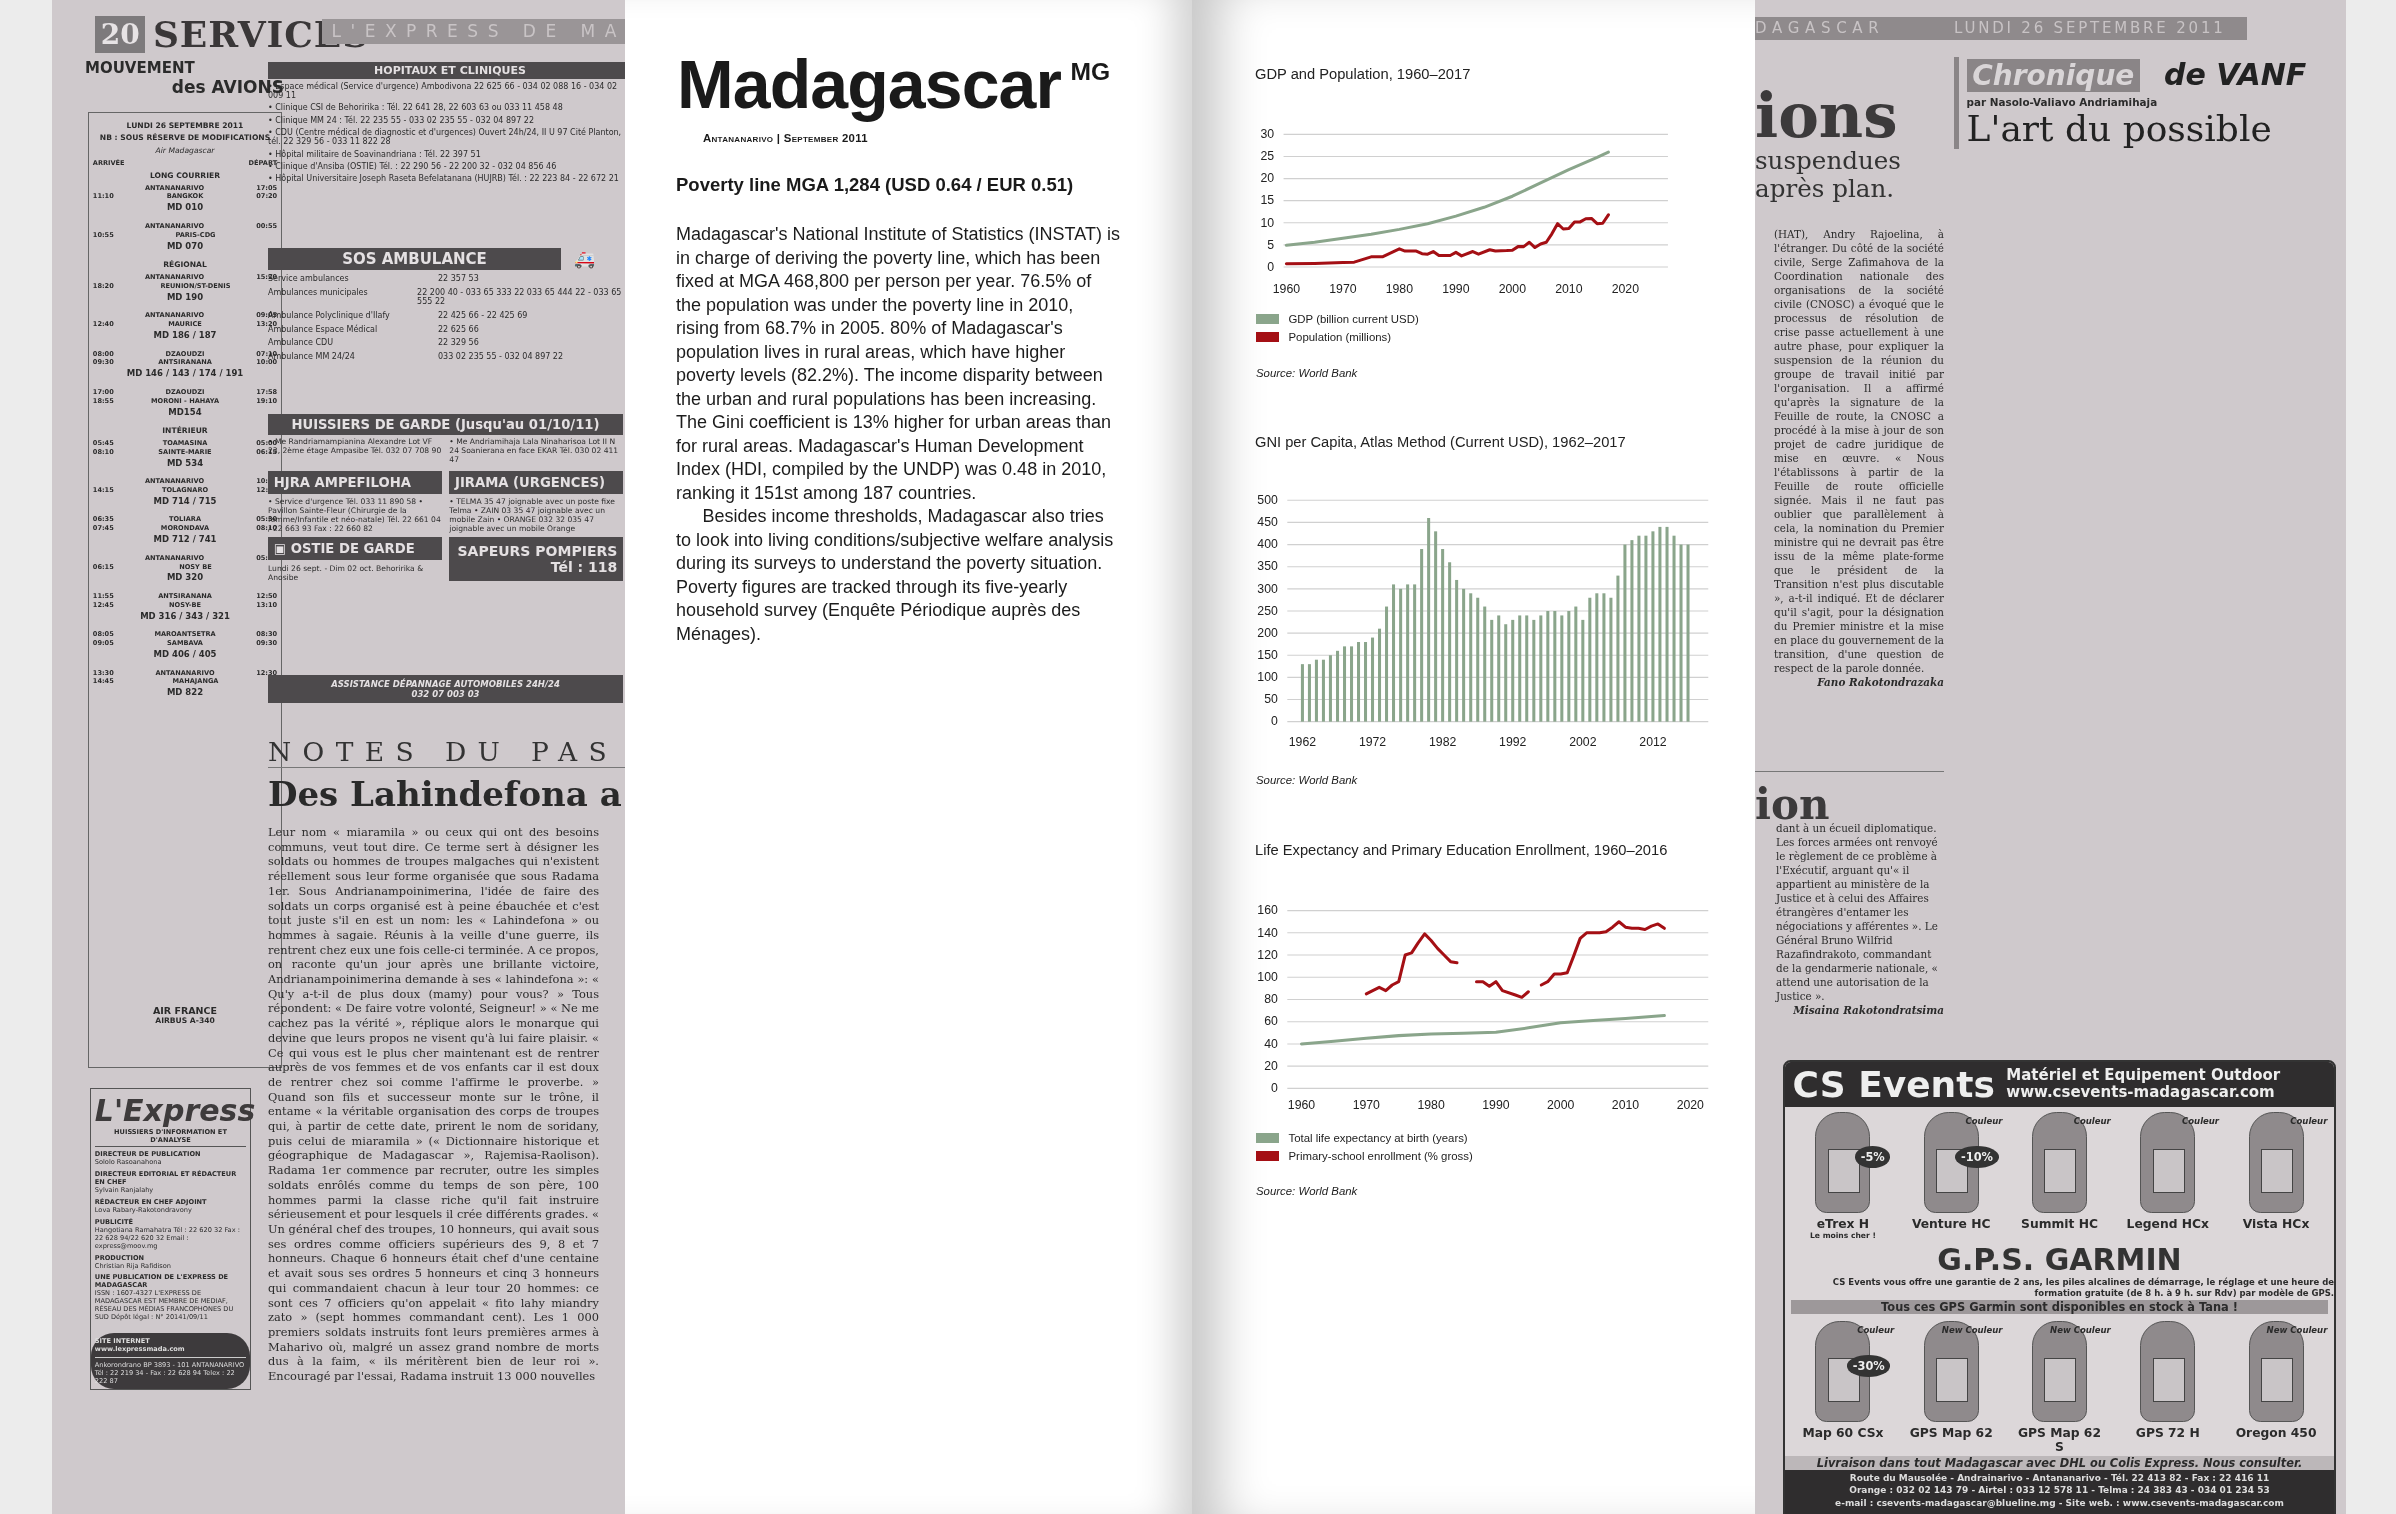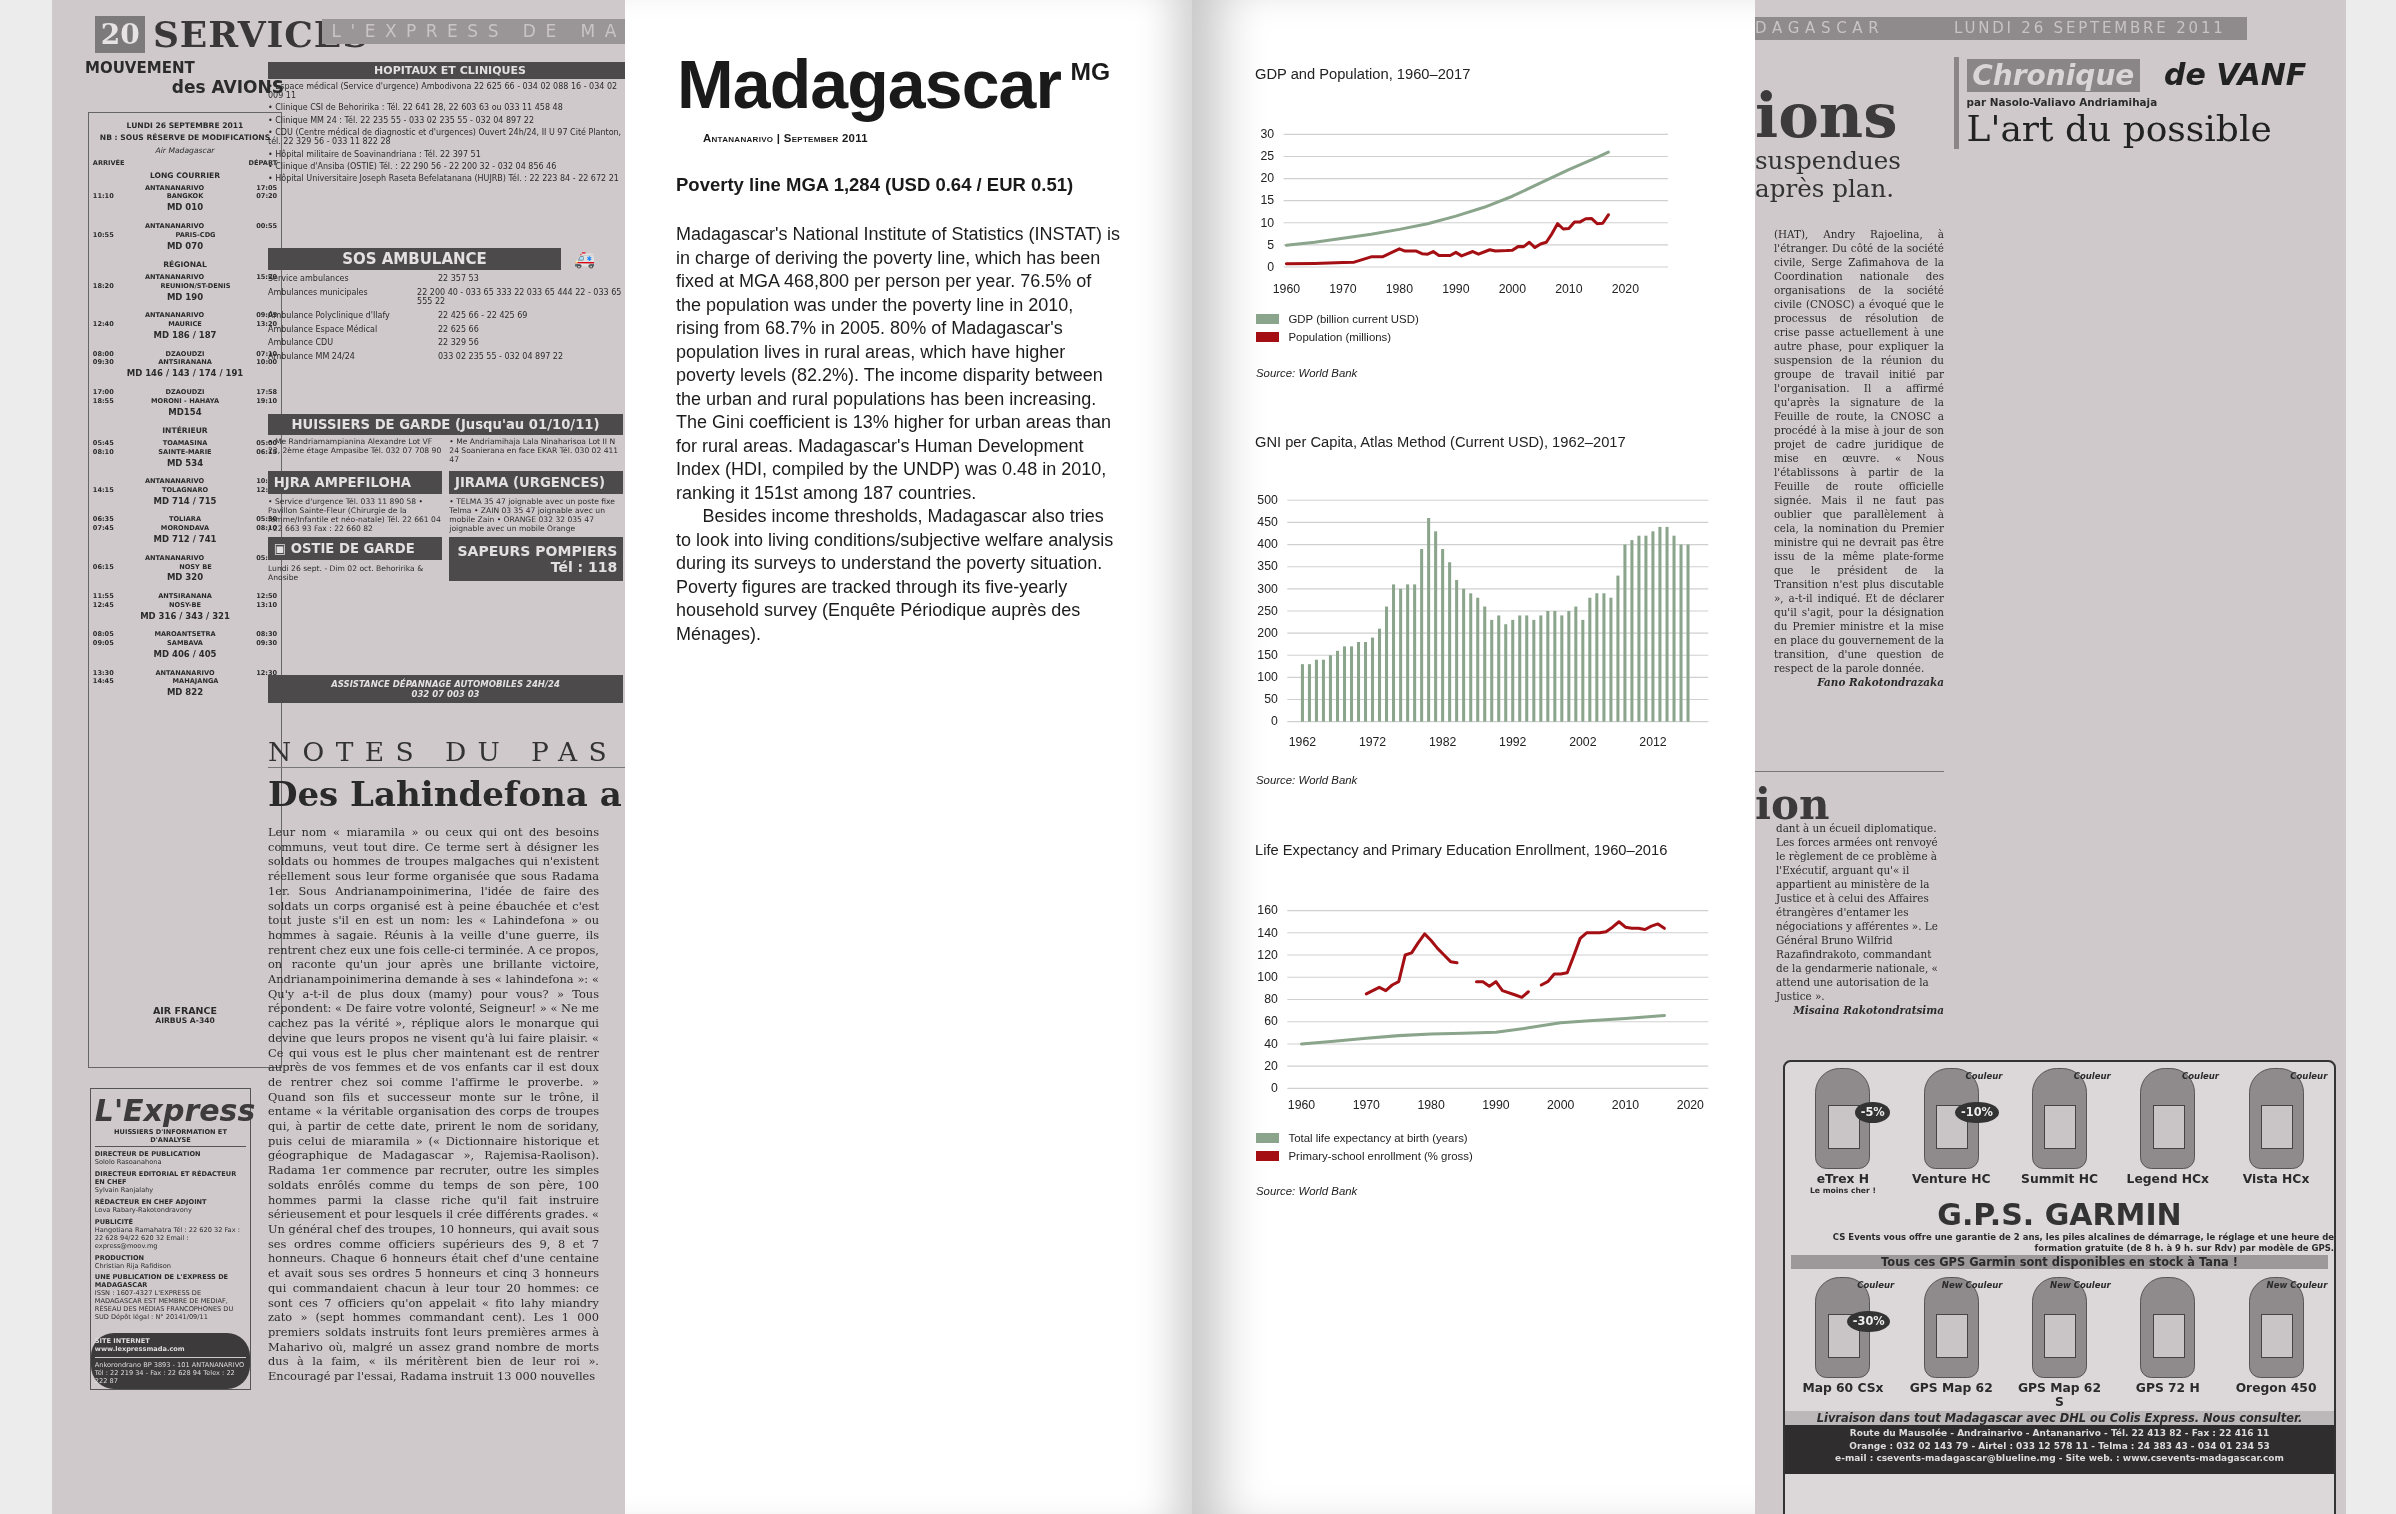--- a/index.html
+++ b/index.html
@@ -568,20 +568,27 @@
     <div class="ct">
       <span class="cb">Chronique</span>
       <span class="cv">de VANF</span>
     </div>
     <div class="by">par Nasolo-Valiavo Andriamihaja</div>
     <div class="art">L'art du possible</div>
 
   </div>
 
   <div class="csev">
+    <div class="hd">
+      <span class="b">CS Events</span>
+      <span class="s">
+        <div>Matériel et Equipement Outdoor</div>
+        <div>www.csevents-madagascar.com</div>
+      </span>
+    </div>
     <div class="gps-row" id="gps-row1">
         <div class="gps">
           <div class="dev"></div>
           <span class="disc">-5%</span>
           <div>eTrex H</div>
           <div style="font-size: 7.6px;">Le moins cher !</div>
         </div>
         <div class="gps">
           <div class="dev"></div>
           <span class="tag">Couleur</span>

